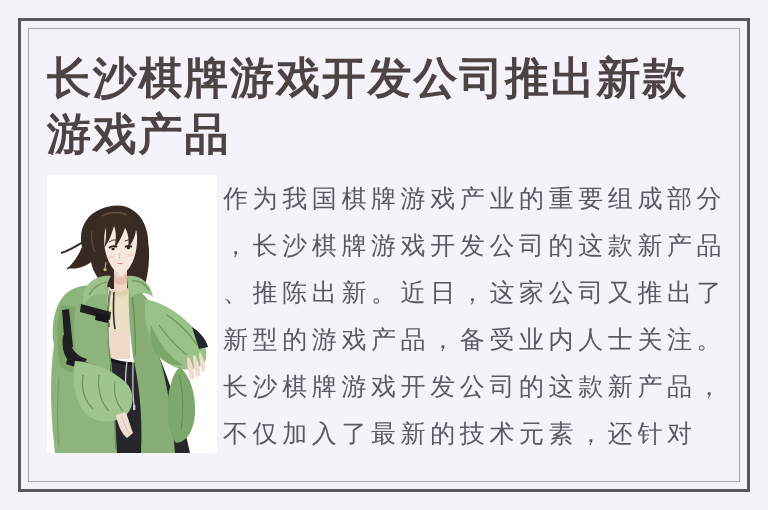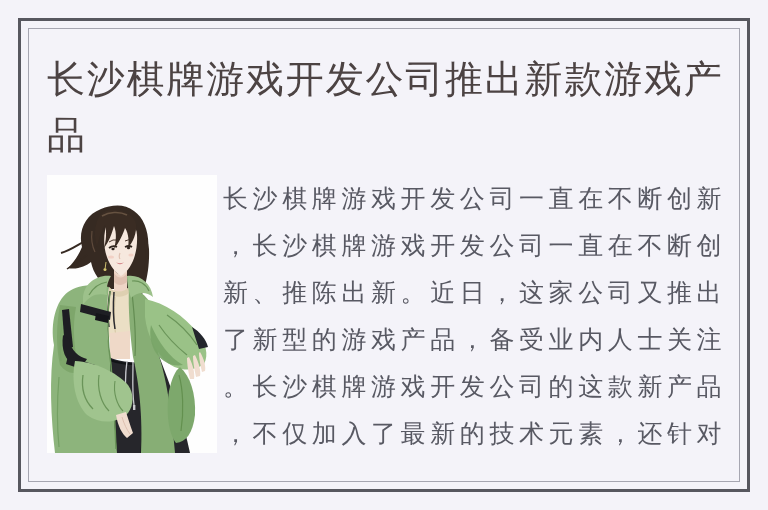--- a/index.html
+++ b/index.html
@@ -22,22 +22,22 @@
     border:1px solid #a6a6b1;
     pointer-events:none;
   }
   .content {
     position:absolute; left:29px; top:29px; right:29px; bottom:29px;
     padding:22px 8px 0 18px;
     overflow:hidden;
   }
   .title {
     font-family:"Liberation Serif","DejaVu Serif",serif;
-    font-weight:400;
-    font-size:38px;
+    font-weight:700;
+    font-size:44px;
     line-height:56px;
     letter-spacing:1.8px;
     color:#4c4343;
   }
   .article-body-wrap { margin-top:12px; }
   .figure {
     float:left;
     width:170px; height:278px;
     margin:0 6px 14px 0;
     background:#fefefe;
@@ -193,16 +193,16 @@
                      C87,230 87,218 81,210 C69,197 48,187 28,186 Z" fill="#a0c48e"></path>
             <path d="M36,200 C34,214 38,226 46,234" stroke="#6a9459" stroke-width="1.3" fill="none"></path>
             <path d="M52,200 C50,214 54,228 62,236" stroke="#6a9459" stroke-width="1.2" fill="none"></path>
             <path d="M68,206 C66,218 70,230 76,236" stroke="#6a9459" stroke-width="1.1" fill="none"></path>
             <path d="M69,240 C71,251 75,259 80,263 L86,258 C83,250 81,243 79,237 Z" fill="#f0ddcf"></path>
             <path d="M75,242 C77,249 80,255 83,259" stroke="#d8b9a8" stroke-width="0.8" fill="none"></path>
           </g>
         </svg>
       </div>
 
-      <p class="body-text">长沙棋牌游戏开发公司一直在不断创新，长沙棋牌游戏开发公司一直在不断创新、推陈出新。近日，这家公司又推出了新型的游戏产品，备受业内人士关注。长沙棋牌游戏开发公司的这款新产品，不仅加入了最新的技术元素，还针对</p>
+      <p class="body-text">作为我国棋牌游戏产业的重要组成部分，长沙棋牌游戏开发公司的这款新产品、推陈出新。近日，这家公司又推出了新型的游戏产品，备受业内人士关注。长沙棋牌游戏开发公司的这款新产品，不仅加入了最新的技术元素，还针对</p>
     </div>
   </div>
 </div>
 
 </body></html>

